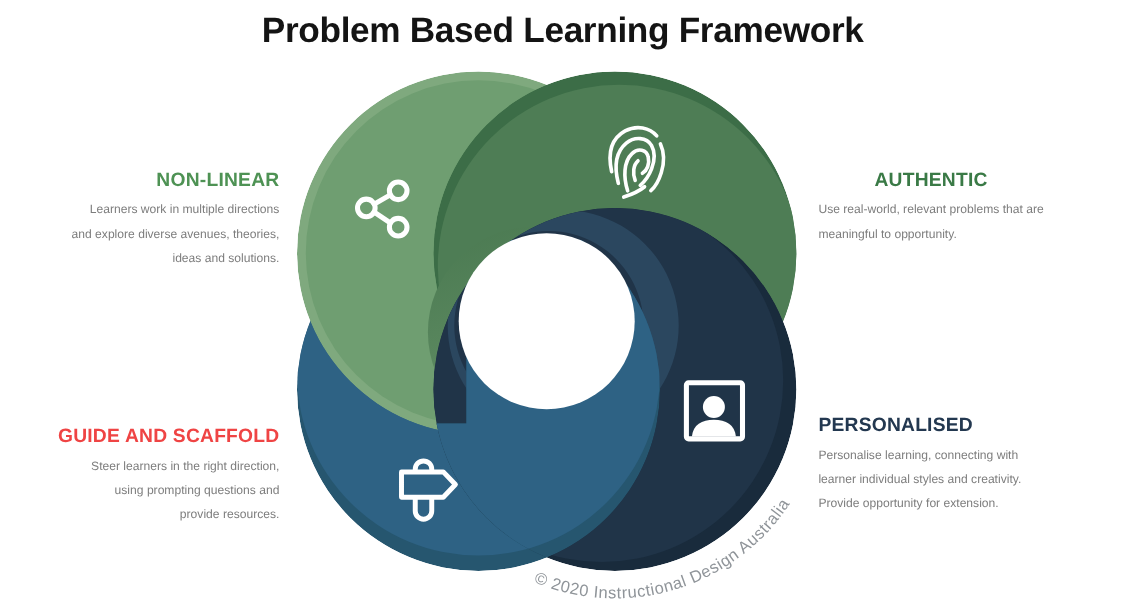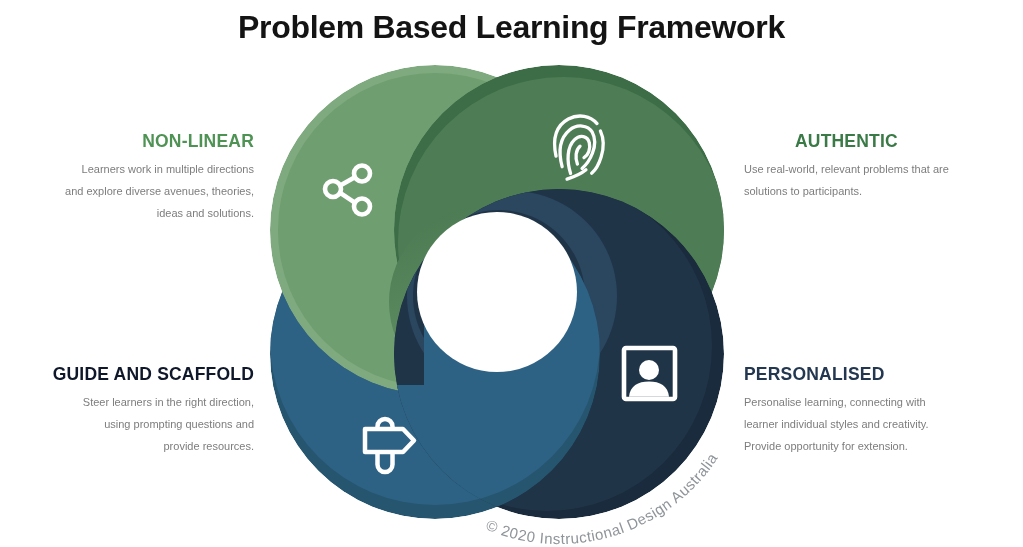--- a/index.html
+++ b/index.html
@@ -14,32 +14,33 @@
   .title{
     position:absolute;top:9px;left:0;width:1023px;
     text-align:center;
     font-size:32px;font-weight:bold;
     color:#141414;letter-spacing:-0.3px;
   }
   .label{position:absolute;}
   .label .heading{
     font-size:17.5px;font-weight:bold;letter-spacing:0.2px;
     line-height:21px;
+    margin-top:22px;
   }
   .label .body{
     margin-top:6px;
     font-size:11px;color:#7D7D7D;line-height:22px;
   }
   .label .body div{white-space:nowrap;}
   .align-right{text-align:right;}
   .align-left{text-align:left;}
   .tl{right:769px;top:131px;}
   .tr{left:744px;top:131px;}
   .bl{right:769px;top:364px;}
-  .br{left:744px;top:364px;}
+  .br{left:744px;top:354px;}
 </style>
 </head>
 <body>
 
 <div id="stage">
 
   <div class="title">Problem Based Learning Framework</div>
 
   <svg id="swirl-svg" width="1023" height="547" viewBox="0 0 1023 547">
     <defs>
@@ -145,26 +146,26 @@
       <div>Learners work in multiple directions</div>
       <div>and explore diverse avenues, theories,</div>
       <div>ideas and solutions.</div>
     </div>
   </div>
 
   <div class="label tr align-left">
     <div class="heading" style="color: rgb(58, 122, 70); text-align: center;">AUTHENTIC</div>
     <div class="body">
       <div>Use real-world, relevant problems that are</div>
-      <div>solutions to participants.</div>
+      <div>meaningful to opportunity.</div>
     </div>
   </div>
 
   <div class="label bl align-right">
-    <div class="heading" style="color: #0f172a;">GUIDE AND SCAFFOLD</div>
+    <div class="heading" style="color: #ef4444;">GUIDE AND SCAFFOLD</div>
     <div class="body">
       <div>Steer learners in the right direction,</div>
       <div>using prompting questions and</div>
       <div>provide resources.</div>
     </div>
   </div>
 
   <div class="label br align-left">
     <div class="heading" style="color: rgb(35, 56, 80);">PERSONALISED</div>
     <div class="body">

